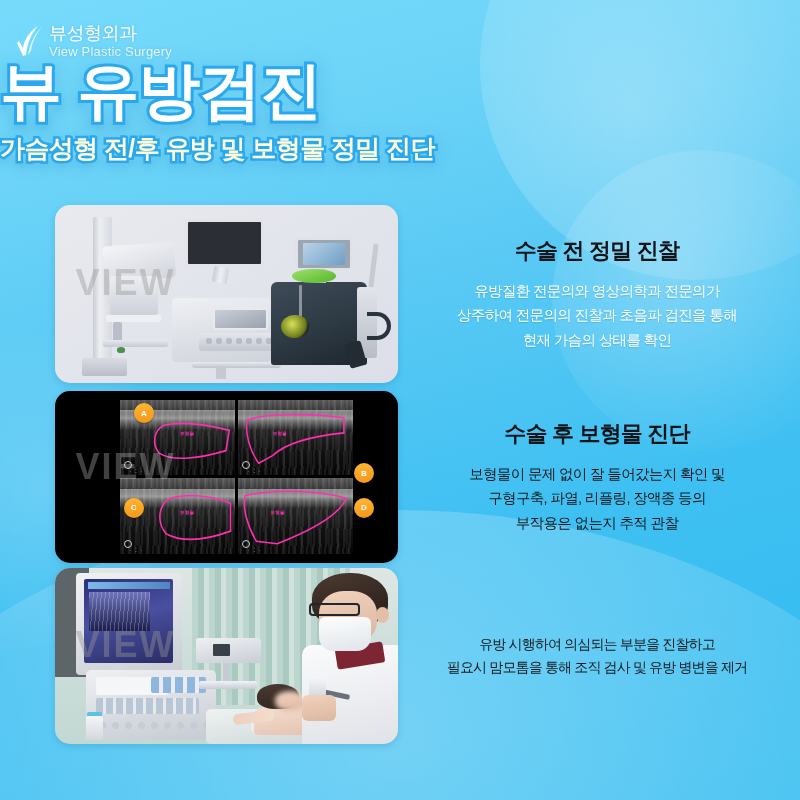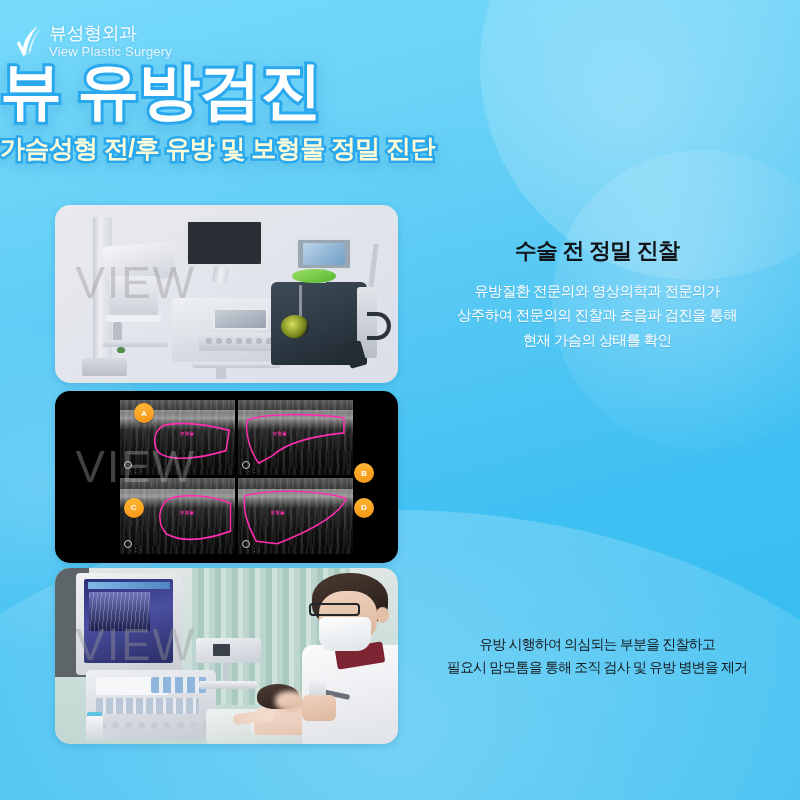--- a/index.html
+++ b/index.html
@@ -95,21 +95,21 @@
     position:relative;
     width:343px; height:100%;
     border-radius:15px;
     overflow:hidden;
     flex:0 0 auto;
     box-shadow:0 2px 7px rgba(20,100,150,.22);
   }
   .watermark {
     position:absolute; left:6%; top:44%;
     transform:translateY(-50%);
-    font-size:44px; font-weight:normal; letter-spacing:2px;
+    font-size:36px; font-weight:bold; letter-spacing:2px;
     color:rgba(150,150,150,.42);
     z-index:9; pointer-events:none;
   }
   .shot.dark .watermark { color:rgba(215,215,215,.30); }
 
   .copy {
     flex:1 1 auto;
     text-align:center;
     padding-left:14px; padding-right:4px;
   }
@@ -385,20 +385,26 @@
       </div>
 
       <div class="badge b1">A</div>
       <div class="badge b2">B</div>
       <div class="badge b3">C</div>
       <div class="badge b4">D</div>
 
       <div class="watermark">VIEW</div>
     </div>
 
+    <div class="copy dark">
+      <h2>수술 후 보형물 진단</h2>
+      <p>보형물이 문제 없이 잘 들어갔는지 확인 및</p>
+      <p>구형구축, 파열, 리플링, 장액종 등의</p>
+      <p>부작용은 없는지 추적 관찰</p>
+    </div>
   </div>
 
   <div class="row" id="row3">
     <div class="shot">
       <div class="ex-bg"></div>
 
       <div class="ex wall-l"></div>
       <div class="ex curtain"></div>
 
       <div class="ex monitor-frame"></div>

